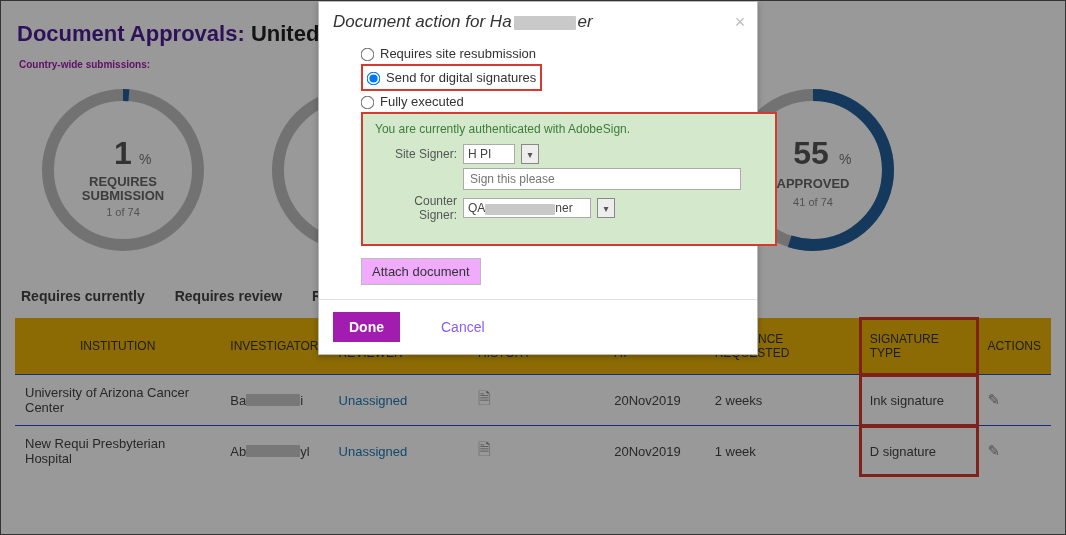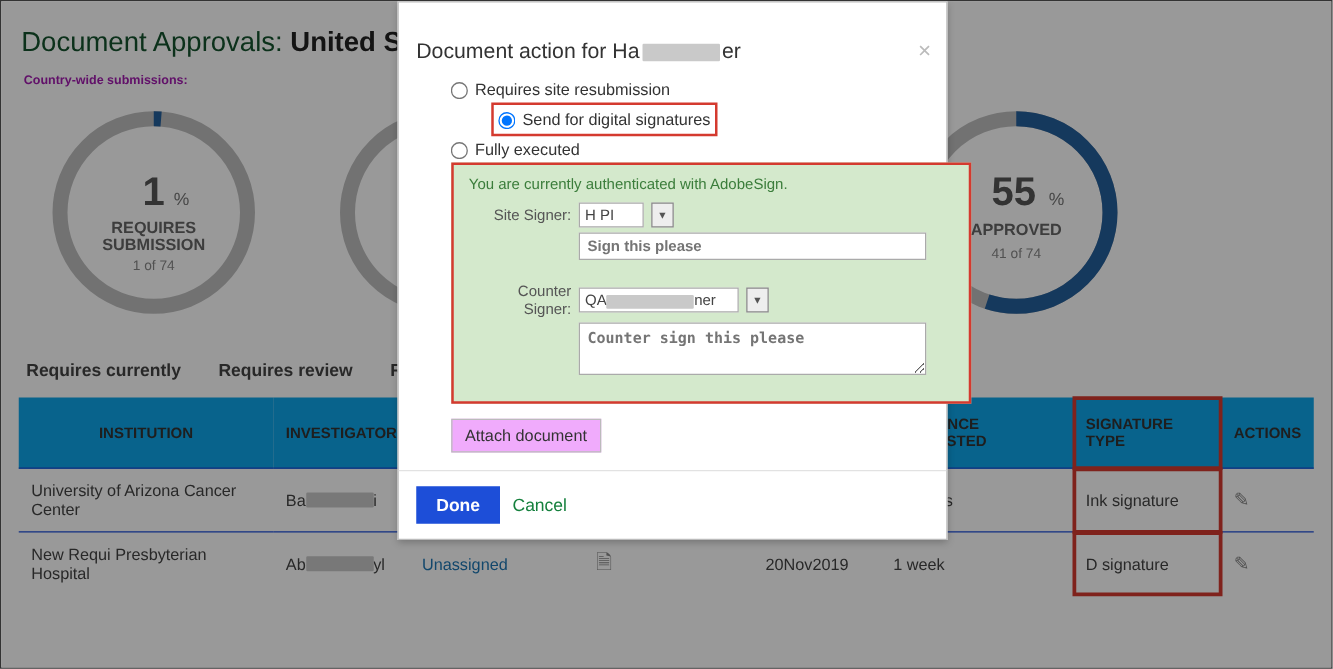--- a/index.html
+++ b/index.html
@@ -2,74 +2,74 @@
 <html><head>
 <meta charset="utf-8">
 <style>
   * { box-sizing: border-box; margin: 0; padding: 0; }
   html, body { width: 1066px; height: 535px; font-family: Arial, Helvetica, sans-serif; font-size: 13px; overflow: hidden; background:#fff; }
   body { border:1px solid #333; position:relative; }
 
   
   .page { padding: 12px 14px; }
   .page-title { font-size: 22px; margin: 8px 0 12px 2px; }
-  .page-title .blue { color:#14532d; font-weight:400; }
+  .page-title .blue { color:#4c1d95; font-weight:700; }
   .page-title .black { color:#222; font-weight:600; }
   .subheading { font-weight:700; color:#a21caf; margin: 4px 0 10px 4px; font-size:10px; }
 
   .donuts { display:flex; gap:30px; margin-left:8px; margin-top:6px; }
   .donut { width:200px; text-align:center; }
   .donut svg { display:block; margin:0 auto; }
   .donut .pct { font-size:32px; font-weight:600; fill:#555; }
   .donut .pctsign { font-size:14px; fill:#777; }
   .donut .lbl { font-size:13px; font-weight:700; fill:#666; }
   .donut .frac { font-size:11px; fill:#888; }
 
   .tabs { margin-top:24px; margin-left:4px; display:flex; gap:26px; color:#444; font-size:14px; }
   .tabs .tab { cursor:pointer; font-weight:700; padding:4px 2px; }
 
   table.docs { width:100%; border-collapse:collapse; margin-top:10px; font-size:13px; }
-  table.docs thead th { background:#0ea5e9; color:#333; font-weight:700; padding:14px 10px; text-align:left; font-size:12px;margin-left:20px; }
+  table.docs thead th { background:#eab308; color:#333; font-weight:400; padding:14px 10px; text-align:left; font-size:12px;margin-left:20px; }
   table.docs thead th:first-child { text-align:center; }
   table.docs tbody td { padding:10px; border-top:1px solid #1d4ed8; color:#444; }
   .link { color:#1f77b4; }
   .doc-icon { color:#888; font-size:16px; }
   .edit-icon { color:#888; font-size:15px; }
 
   .sig-col-hi { outline:3px solid #d43a2f; outline-offset:-2px; }
 
   
   .dim { position:absolute; inset:0; background:rgba(0,0,0,0.4); }
 
   
   .modal { position:absolute; left:317px; top:0; width:440px; background:#fff; border:1px solid #bbb; box-shadow:0 2px 6px rgba(0,0,0,.25); z-index:10; }
-  .modal-head { display:flex; justify-content:space-between; align-items:flex-end; padding:28px 12px 6px 14px; }
+  .modal-head { display:flex; justify-content:space-between; align-items:flex-start; padding:10px 12px 6px 14px;font-style:italic; }
   .modal-head h2 { font-size:17px; font-weight:400; color:#333; display:flex; align-items:center; gap:2px; }
   .smudge { display:inline-block; height:14px; background:#c9c9c9; border-radius:1px; position:relative; top:1px; }
   .close { color:#bbb; font-size:18px; cursor:pointer; }
 
   .modal-body { padding:4px 14px 14px 42px; }
   .radio-row { display:flex; align-items:flex-end; gap:6px; margin:3px 0; font-size:13px; color:#333; }
   .radio-row input { transform:scale(1.05); }
-  .hi-red { border:2px solid #d43a2f; padding:1px 4px; display:inline-flex;margin-left:32px; }
+  .hi-red { border:2px solid #d43a2f; padding:1px 4px; display:inline-flex; }
 
   .green-panel { border:2px solid #d43a2f; background:#d4e9cc; margin-top:3px; padding:8px 10px 18px 12px; width:416px; }
   .green-panel .auth { color:#3b7d3b; font-size:12px; margin-bottom:8px; }
   .form-line { display:flex; align-items:center; gap:6px; margin:6px 0 4px; font-size:12px; color:#555; }
   .form-line label { width:82px; text-align:right; color:#555; }
   .stub-input { background:#fff; border:1px solid #aaa; height:20px; display:flex; align-items:center; padding:0 4px; font-size:12px; color:#444; }
   .chev { border:1px solid #888; background:#eee; width:18px; height:20px; display:flex; align-items:center; justify-content:center; font-size:10px; cursor:pointer; }
-  .msg-input { margin-left:88px; width:278px; height:22px; border:1px solid #aaa; background:#fff; padding:4px 6px; font-size:12px; color:#666;font-weight:bold; }
+  .msg-input { margin-left:88px; width:278px; height:22px; border:1px solid #aaa; background:#fff; padding:4px 6px; font-size:12px; color:#666; }
   .counter-msg { height:42px; }
 
   .attach-btn { margin-top:12px; background:#f0abfc; border:1px solid #bbb; padding:5px 10px; font-size:13px; color:#333; cursor:pointer; }
 
   .modal-foot { border-top:1px solid #e2e2e2; padding:12px 14px; display:flex; gap:10px; align-items:center; }
-  .done-btn { background:#1d4ed8; color:#fff; border:none; padding:7px 16px; font-size:14px; font-weight:600; cursor:pointer; }
-  .cancel-link { color:#15803d; font-size:14px; cursor:pointer; }
+  .done-btn { background:#a21caf; color:#fff; border:none; padding:7px 16px; font-size:14px; font-weight:600; cursor:pointer; }
+  .cancel-link { color:#8b5cf6; font-size:14px; cursor:pointer;margin-left:31px; }
 </style>
 </head>
 <body>
 
 <div class="page">
   <div class="page-title">
     <span class="blue">Document Approvals:</span>
     <span class="black">United State</span>
   </div>
   <div class="subheading">Country-wide submissions:</div>
@@ -195,30 +195,29 @@
 
       <div class="form-line">
         <label>Site Signer:</label>
         <div class="stub-input" style="width:52px">
           <span>H       PI</span>
         </div>
         <span class="chev">▾</span>
       </div>
       <input class="msg-input" placeholder="Sign this please" style="">
 
-      <div class="form-line" style="margin-top:18px">
+      <div class="form-line" style="margin-top:4px">
         <label>Counter Signer:</label>
         <div class="stub-input" style="width:128px">
           <span>QA</span>
             <span class="smudge" style="width:70px;height:11px"></span>
             <span>ner</span>
         </div>
         <span class="chev">▾</span>
       </div>
-      <textarea class="msg-input counter-msg" placeholder="Counter sign this please" style=""></textarea>
     </div>
 
     <button class="attach-btn">Attach document</button>
   </div>
 
   <div class="modal-foot">
     <button class="done-btn">Done</button>
     <span class="cancel-link">Cancel</span>
   </div>
 </div>

